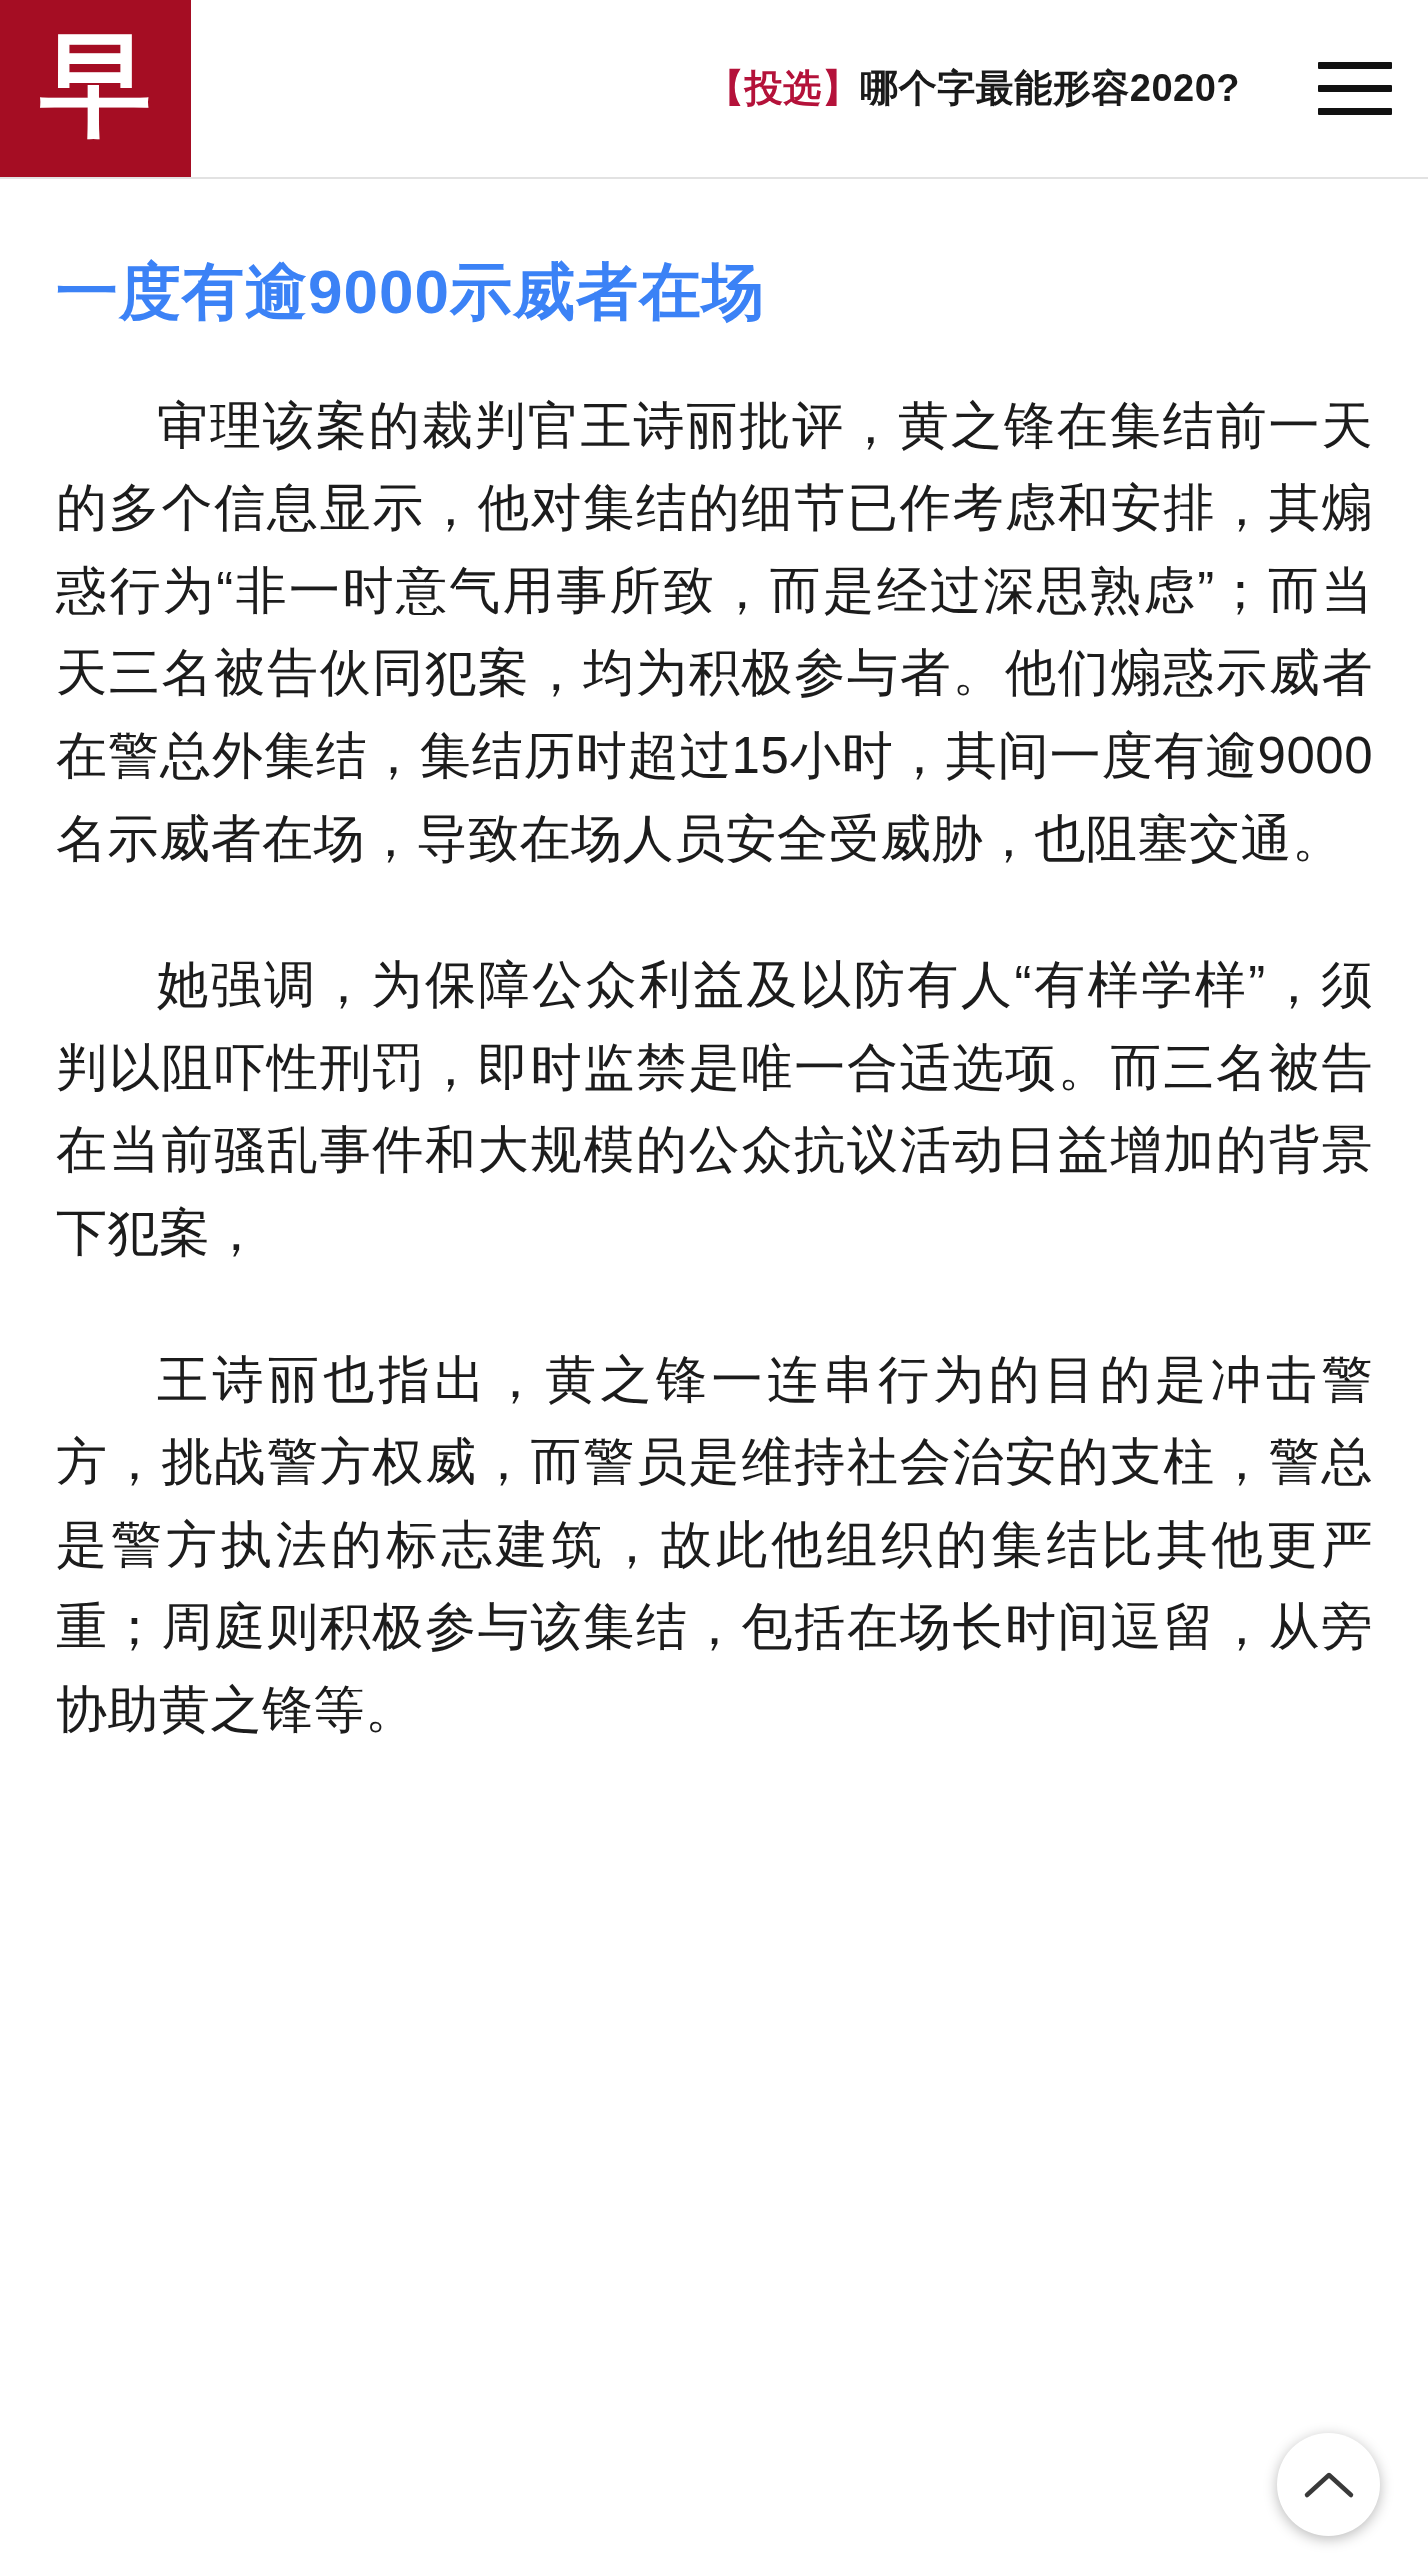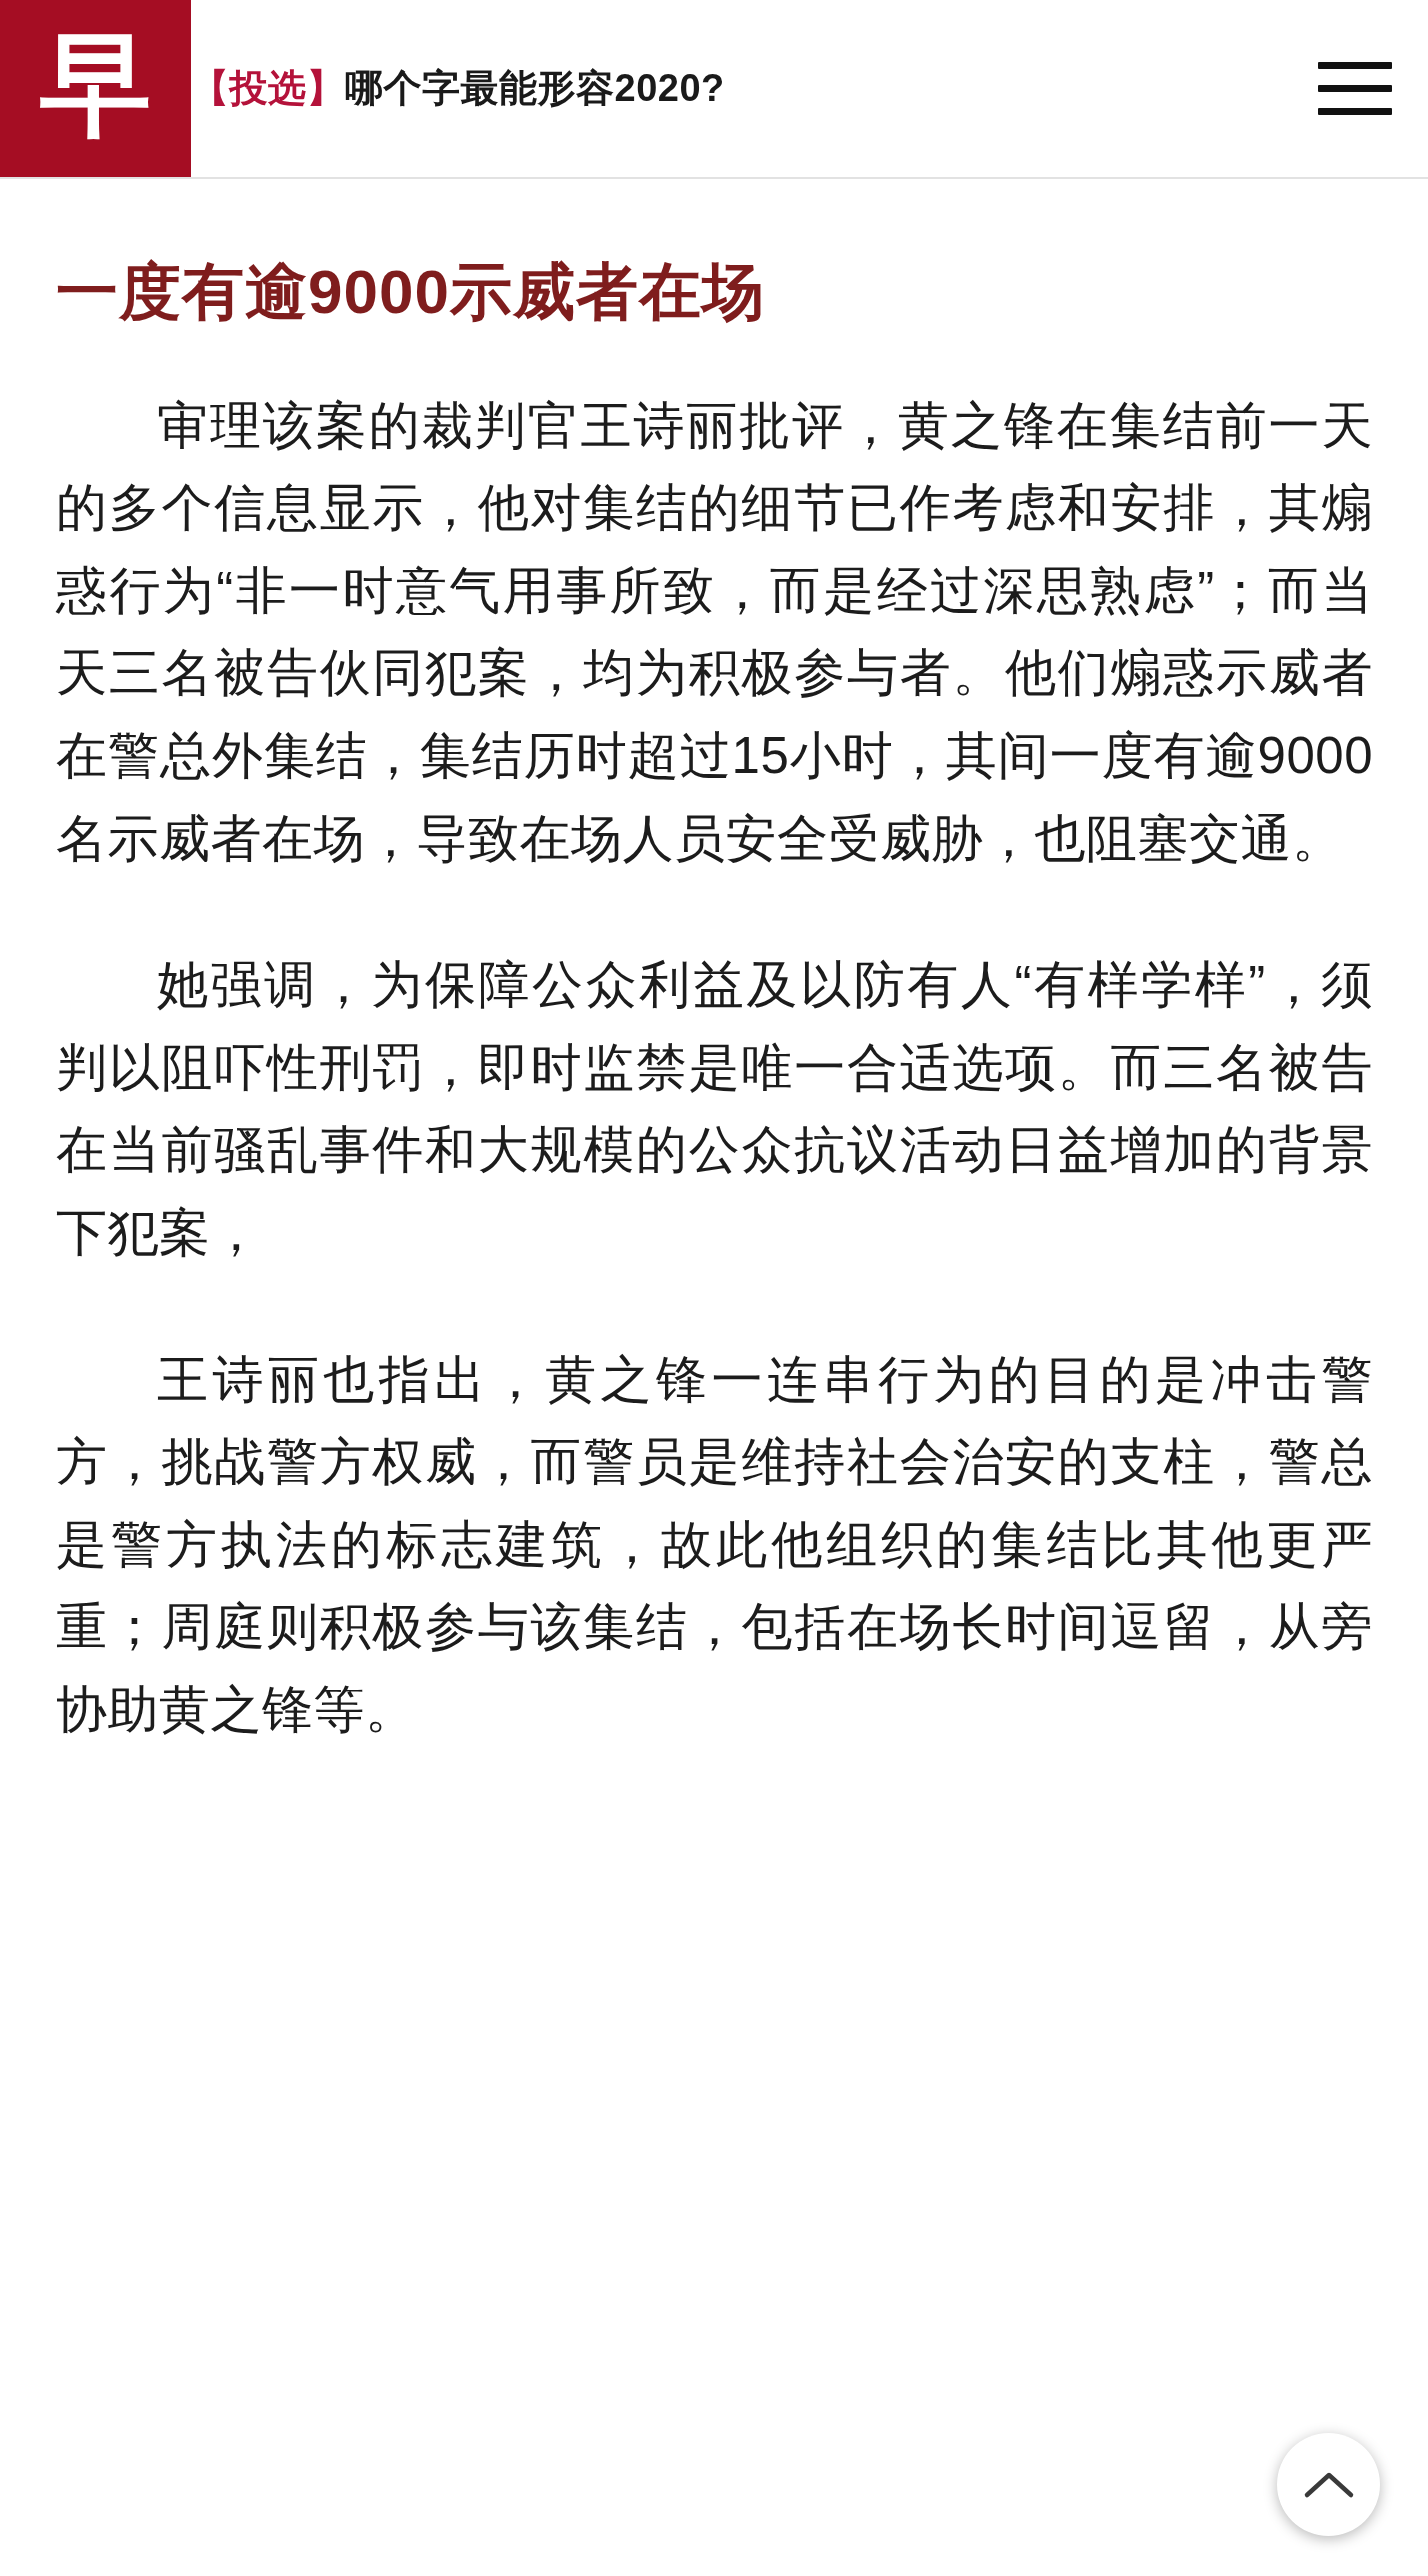--- a/index.html
+++ b/index.html
@@ -36,21 +36,21 @@
     color: #ffffff;
     font-family: "DejaVu Serif", "Liberation Serif", serif;
     font-size: 111px;
     font-weight: bold;
     line-height: 1;
     letter-spacing: 0;
     transform: translateY(-4px);
   }
   .header-promo {
     flex: 1 1 auto;
-    text-align: left;
+    text-align: right;
     padding: 0 40px 0 0;
     font-size: 38px;
     font-weight: bold;
     color: #1a1a1a;
     letter-spacing: 0.5px;
     white-space: nowrap;
   }
   .header-promo .promo-tag {
     color: #b4123a;
   }
@@ -79,21 +79,21 @@
   
   .article {
     padding: 44px 56px 0 56px;
     box-sizing: border-box;
   }
   .article-heading {
     margin: 30px 0 0 0;
     font-size: 62px;
     line-height: 1.25;
     font-weight: bold;
-    color: #7f1d1d;
+    color: #3b82f6;
     letter-spacing: 1px;
   }
   .article-body {
     margin-top: 54px;
   }
   .article-body p {
     margin: 0 0 64px 0;
     font-size: 51px;
     line-height: 1.62;
     color: #1c1c1c;

